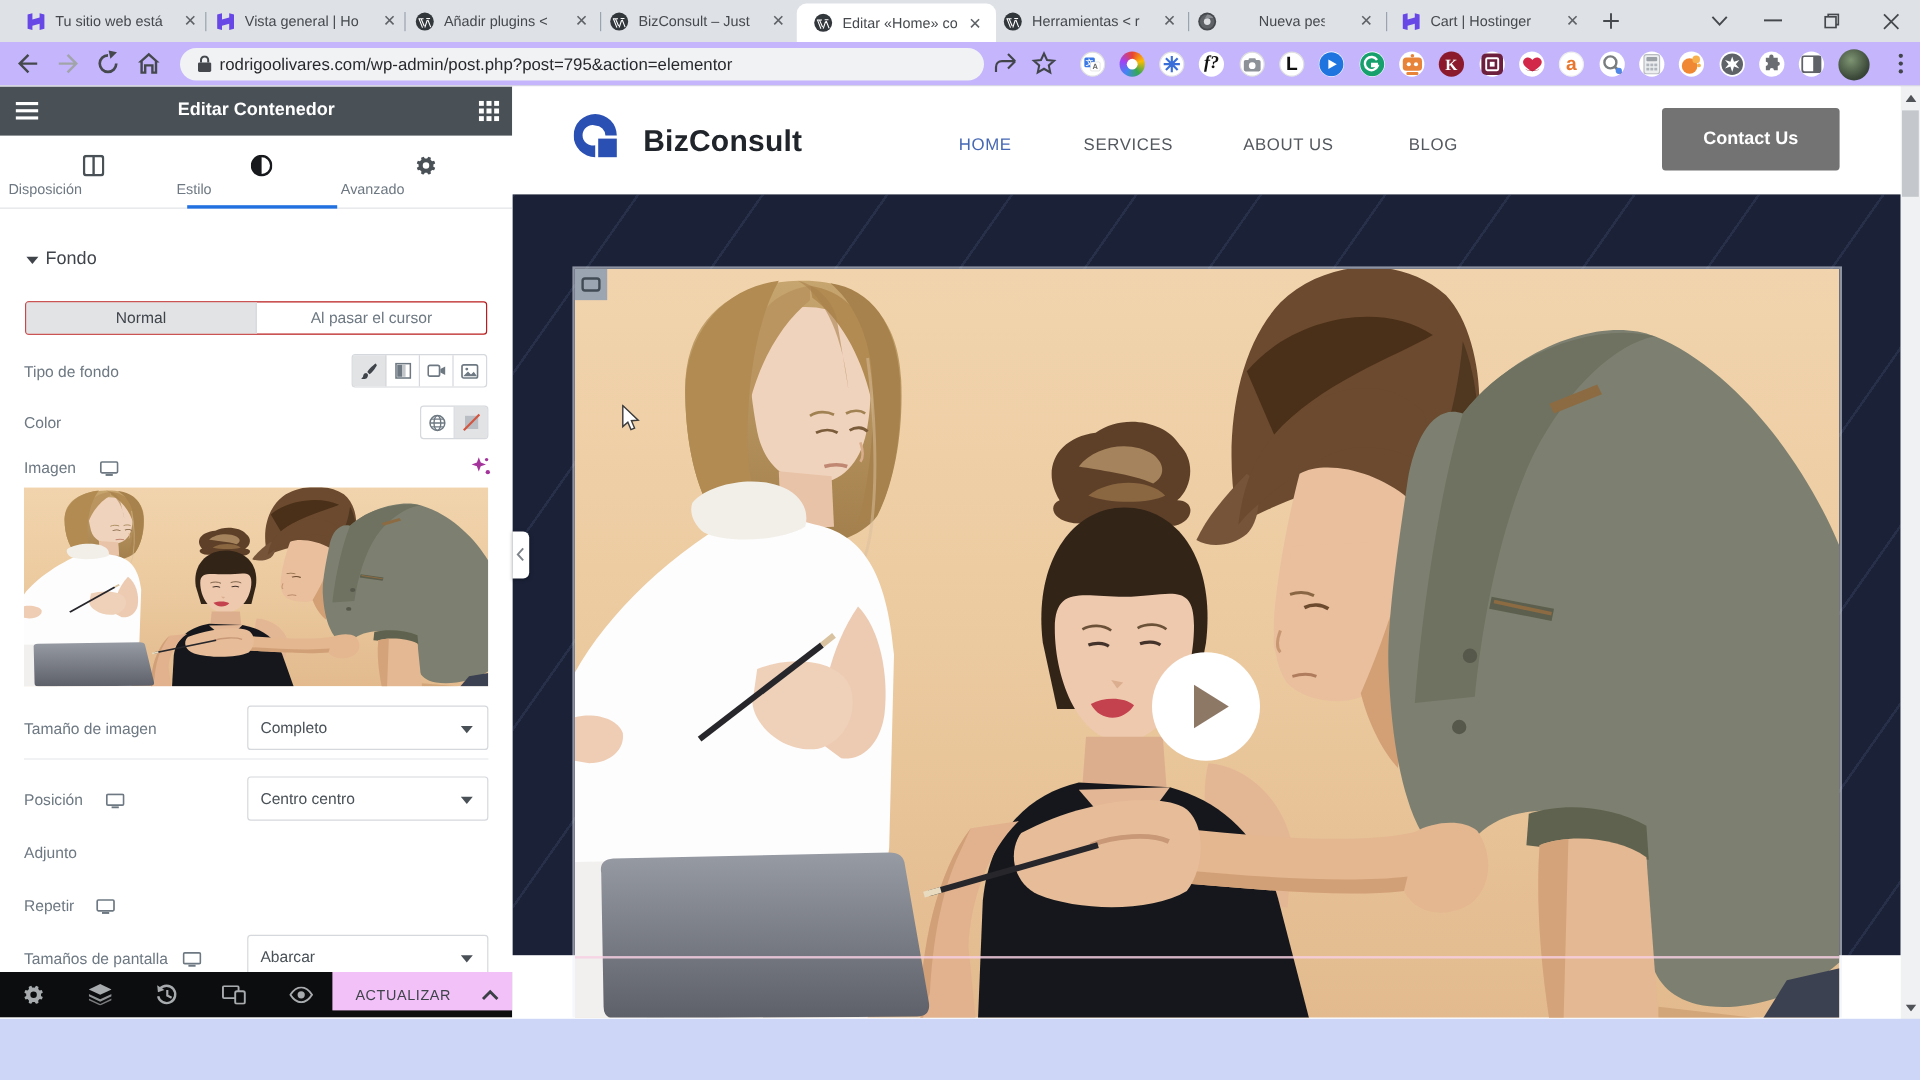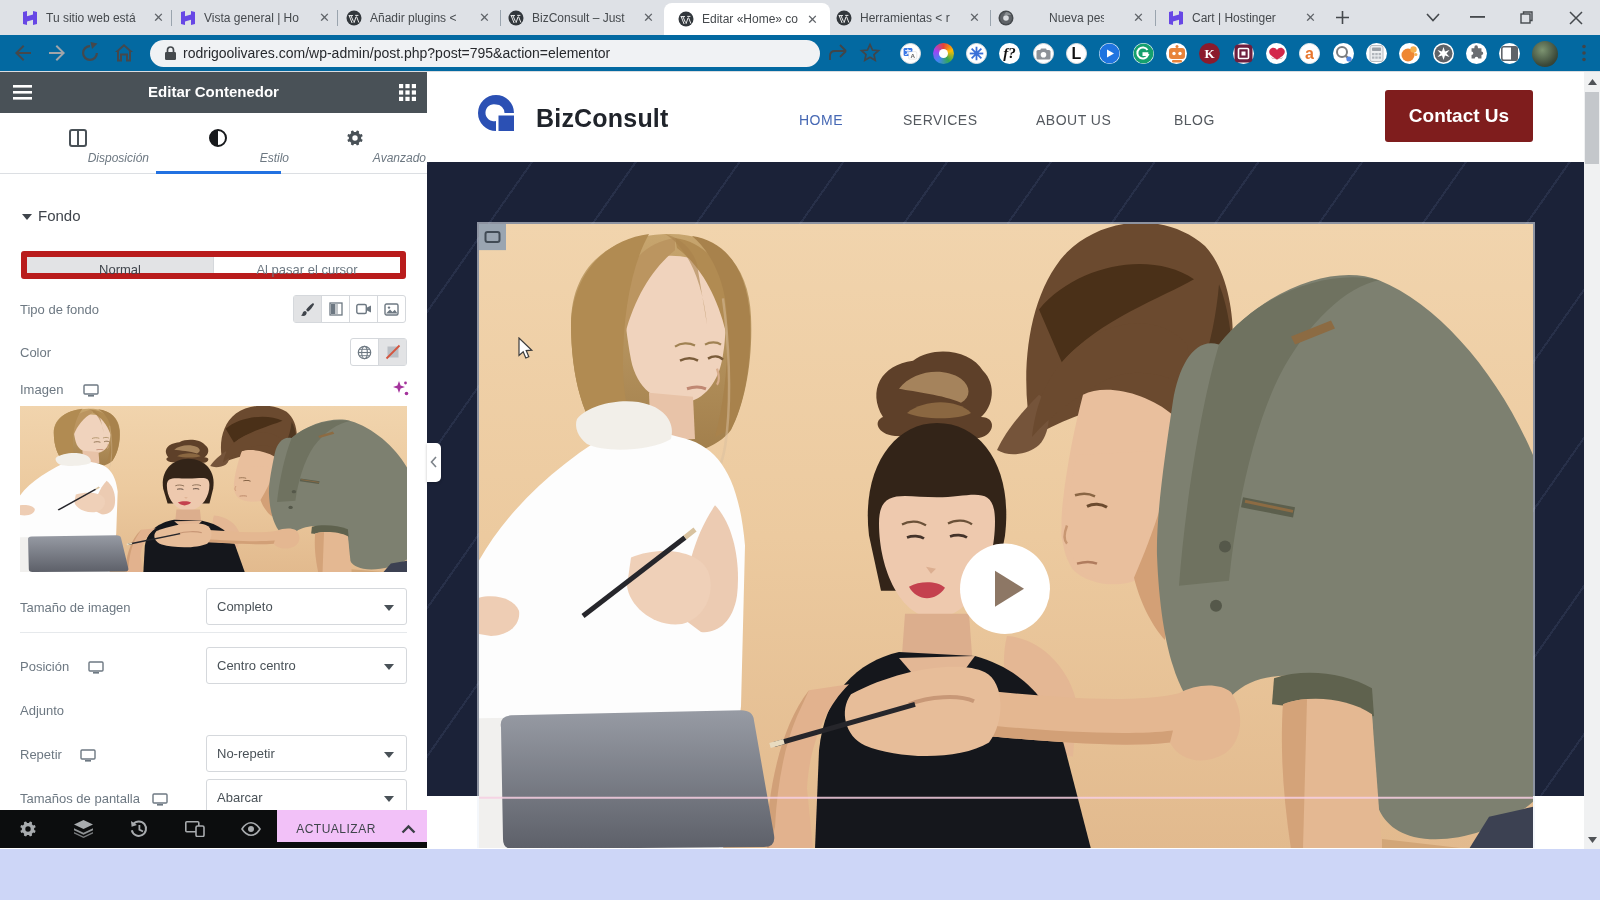--- a/index.html
+++ b/index.html
@@ -7,32 +7,32 @@
   .abs { position:absolute; }
 
   
   #tabstrip { left:0; top:0; width:1600px; height:35px; background:#dee1e6;text-decoration:underline; }
   .tab { position:absolute; top:0; height:35px; display:flex; align-items:center; }
   .tab .fav { width:16px; height:16px; margin-right:8px; flex:none; }
   .tab .ttl { font-size:12px; color:#45494d; white-space:nowrap; overflow:hidden; }
   .tab .cls { color:#5f6368; font-size:13px; margin-left:auto; padding:0 2px; }
   .tab.active { background:#fff; border-radius:8px 8px 0 0; top:3px; height:32px; }
   .tsep { position:absolute; top:10px; width:1px; height:16px; background:#9aa4ae; }
-  #toolbar { left:0; top:35px; width:1600px; height:37px; background:#0369a1; border-bottom:1px solid #dadce0; }
+  #toolbar { left:0; top:35px; width:1600px; height:37px; background:#c4b5fd; border-bottom:1px solid #dadce0; }
   .tbico { position:absolute; top:6px; width:24px; height:24px; color:#46494d; }
   #omni { position:absolute; left:150px; top:5px; width:670px; height:27px; border-radius:14px; background:#f0f2f4; }
   #omni .url { position:absolute; left:33px; top:5px; font-size:14px; color:#27292d; white-space:nowrap; }
   .ext { position:absolute; top:8px; width:21px; height:21px; border-radius:50%; display:flex; align-items:center; justify-content:center; font-size:12px; font-weight:bold; color:#fff; }
 
   
   #panel { left:0; top:72px; width:427px; height:776px; background:#fff; overflow:hidden; }
   #phead { position:absolute; left:0; top:0; width:427px; height:41px; background:#495157; }
   #phead .ttl { position:absolute; left:0; right:0; top:11px; text-align:center; color:#fff; font-weight:bold; font-size:15px; }
   #ptabs { position:absolute; left:0; top:41px; width:427px; height:61px; border-bottom:1px solid #dcdfe3; }
-  .ptab { position:absolute; top:0; width:142px; height:61px; text-align:right; color:#6d7882; font-size:12px;font-style:italic; }
+  .ptab { position:absolute; top:0; width:142px; height:61px; text-align:left; color:#6d7882; font-size:12px; }
   .ptab .lbl { position:absolute; left:0; right:0; top:38px; }
   #pbody { position:absolute; left:0; top:102px; width:427px; height:636px; background:#fff; }
   .plabel { position:absolute; font-size:13px; color:#6d7882; }
   .pdrop { position:absolute; left:206px; width:201px; height:37px; border:1px solid #d5d8dc; border-radius:3px; font-size:13px; color:#495157; line-height:35px; padding-left:10px; background:#fff; }
   .pdrop:after { content:""; position:absolute; right:12px; top:16px; border-left:5px solid transparent; border-right:5px solid transparent; border-top:6px solid #495157; }
   #pfoot { position:absolute; left:0; top:738px; width:427px; height:38px; background:#0c0d0e; }
   #lavender { left:0; top:849px; width:1600px; height:51px; background:#cdd6f7; }
 
   
   #preview { left:427px; top:72px; width:1157px; height:776px; background:#fff; overflow:hidden; }
@@ -326,21 +326,21 @@
       <svg style="position:absolute; left:62px; top:16px;" width="18" height="18" viewBox="0 0 20 20">
           <path fill="#495157" d="M18.5,12 L16.8,11 a7,7 0 0 0 0,-2 L18.5,8 a9,9 0 0 0 -1,-2.4 l-1.9,0.4 a7,7 0 0 0 -1.4,-1.4 L14.6,2.7 A9,9 0 0 0 12.2,1.7 L11,3.4 a7,7 0 0 0 -2,0 L7.8,1.7 A9,9 0 0 0 5.4,2.7 l0.4,1.9 a7,7 0 0 0 -1.4,1.4 L2.5,5.6 a9,9 0 0 0 -1,2.4 l1.7,1 a7,7 0 0 0 0,2 l-1.7,1 a9,9 0 0 0 1,2.4 l1.9,-0.4 a7,7 0 0 0 1.4,1.4 l-0.4,1.9 a9,9 0 0 0 2.4,1 l1.2,-1.7 a7,7 0 0 0 2,0 l1.2,1.7 a9,9 0 0 0 2.4,-1 l-0.4,-1.9 a7,7 0 0 0 1.4,-1.4 l1.9,0.4 a9,9 0 0 0 1,-2.4 Z M10,13 a3,3 0 1 1 0,-6 a3,3 0 0 1 0,6 Z"></path>
         </svg>
     </div>
     <div style="position:absolute; left:156px; top:58px; width:125px; height:3px; background:#2271e1"></div>
   </div>
   <div id="pbody">
     <div style="position:absolute; left:38px; top:33px; font-size:15px; font-weight:normal; color:#3f444b;">Fondo</div>
     <div style="position:absolute; left:22px; top:40px; width:0; height:0; border-left:5px solid transparent; border-right:5px solid transparent; border-top:6px solid #3f444b;"></div>
 
-    <div style="position:absolute; left:21px; top:77px; width:385px; height:28px; border:6px solid #b91c1c; border-radius:3px; display:flex;">
+    <div style="position:absolute; left:21px; top:77px; width:385px; height:28px; border:1px solid #b91c1c; border-radius:3px; display:flex;">
       <div style="flex:1; background:#e2e3e5; color:#3f444b; font-size:13px; text-align:center; line-height:26px; border-right:1px solid #d5d8dc;">Normal</div>
       <div style="flex:1; color:#6d7882; font-size:13px; text-align:center; line-height:26px;">Al pasar el cursor</div>
     </div>
     <div class="plabel" style="left:20px; top:128px;">Tipo de fondo</div>
     <div id="bggroup" style="position:absolute; left:293px; top:121px; width:113px; height:28px; border:1px solid #d5d8dc; border-radius:3px; display:flex;">
       <div class="segb" style="background:#e2e3e5;">
           <svg width="15" height="15" viewBox="0 0 16 16">
             <path d="M14,1 C12,2 8,6 6.5,8.5 L8.5,10.5 C11,9 14,4.5 15,2.5 Z M5.5,9.5 C4,9.5 3,10.5 2.8,12 C2.6,13.2 2,13.8 1,14.2 C2.5,15.2 5,15 6.2,13.8 C7.2,12.8 7.3,11 6.8,10.4 Z" fill="#3f444b"></path>
           </svg>
         </div>
@@ -406,21 +406,20 @@
         <rect x="1" y="1" width="14" height="9" rx="1" fill="none" stroke="#6d7882" stroke-width="1.4"></rect>
         <rect x="5" y="11" width="6" height="1.6" fill="#6d7882"></rect>
       </svg>
     <div class="pdrop" style="top:473px;">Centro centro</div>
     <div class="plabel" style="left:20px; top:529px;">Adjunto</div>
     <div class="plabel" style="left:20px; top:573px;">Repetir</div>
     <svg style="position:absolute; left:80px; top:575px;" width="16" height="13" viewBox="0 0 16 13">
         <rect x="1" y="1" width="14" height="9" rx="1" fill="none" stroke="#6d7882" stroke-width="1.4"></rect>
         <rect x="5" y="11" width="6" height="1.6" fill="#6d7882"></rect>
       </svg>
-    <div class="pdrop" style="top:561px;">No-repetir</div>
     <div class="plabel" style="left:20px; top:617px;">Tamaños de pantalla</div>
     <svg style="position:absolute; left:152px; top:619px;" width="16" height="13" viewBox="0 0 16 13">
         <rect x="1" y="1" width="14" height="9" rx="1" fill="none" stroke="#6d7882" stroke-width="1.4"></rect>
         <rect x="5" y="11" width="6" height="1.6" fill="#6d7882"></rect>
       </svg>
     <div class="pdrop" style="top:605px;">Abarcar</div>
   </div>
   <div id="pfoot">
     <svg style="position:absolute; left:19px; top:10px;" width="18" height="18" viewBox="0 0 20 20">
         <path fill="#a8abae" d="M18.5,12 L16.8,11 a7,7 0 0 0 0,-2 L18.5,8 a9,9 0 0 0 -1,-2.4 l-1.9,0.4 a7,7 0 0 0 -1.4,-1.4 L14.6,2.7 A9,9 0 0 0 12.2,1.7 L11,3.4 a7,7 0 0 0 -2,0 L7.8,1.7 A9,9 0 0 0 5.4,2.7 l0.4,1.9 a7,7 0 0 0 -1.4,1.4 L2.5,5.6 a9,9 0 0 0 -1,2.4 l1.7,1 a7,7 0 0 0 0,2 l-1.7,1 a9,9 0 0 0 1,2.4 l1.9,-0.4 a7,7 0 0 0 1.4,1.4 l-0.4,1.9 a9,9 0 0 0 2.4,1 l1.2,-1.7 a7,7 0 0 0 2,0 l1.2,1.7 a9,9 0 0 0 2.4,-1 l-0.4,-1.9 a7,7 0 0 0 1.4,-1.4 l1.9,0.4 a9,9 0 0 0 1,-2.4 Z M10,13 a3,3 0 1 1 0,-6 a3,3 0 0 1 0,6 Z"></path>
@@ -453,21 +452,21 @@
     </div>
   </div>
 </div>
 
 <div class="abs" id="preview">
   <div id="sitehead">
     <div class="nav" style="left:372px; color:#4668b4;">HOME</div>
     <div class="nav" style="left:476px;">SERVICES</div>
     <div class="nav" style="left:609px;">ABOUT US</div>
     <div class="nav" style="left:747px;">BLOG</div>
-    <div style="position:absolute; left:958px; top:18px; width:148px; height:52px; background:#7f1d1d; border-radius:3px; color:#fff; font-weight:bold; font-size:19px; text-align:center; line-height:52px;">Contact Us</div>
+    <div style="position:absolute; left:958px; top:18px; width:148px; height:52px; background:#737373; border-radius:3px; color:#fff; font-weight:bold; font-size:15px; text-align:center; line-height:52px;">Contact Us</div>
     <div style="position:absolute; left:109px; top:32px; font-size:25px; font-weight:bold; color:#20242b; letter-spacing:0.2px;">BizConsult</div>
     <svg style="position:absolute; left:51px; top:23px;" width="37" height="42" viewBox="0 0 37 42">
         <path d="M18,0 A18,18 0 1 0 18,36 L18,26 A8.5,8.5 0 1 1 18,9.5 A8.5,8.5 0 0 1 26.5,18 L36,18 A18,18 0 0 0 18,0 Z" fill="#2b50b4"></path>
         <rect x="20.5" y="20.5" width="15.5" height="15.5" fill="#2b50b4"></rect>
       </svg>
   </div>
   <div id="navy">
       <div class="lines"></div>
     </div>
   <svg id="hero" viewBox="0 0 1054 622" preserveAspectRatio="none">

